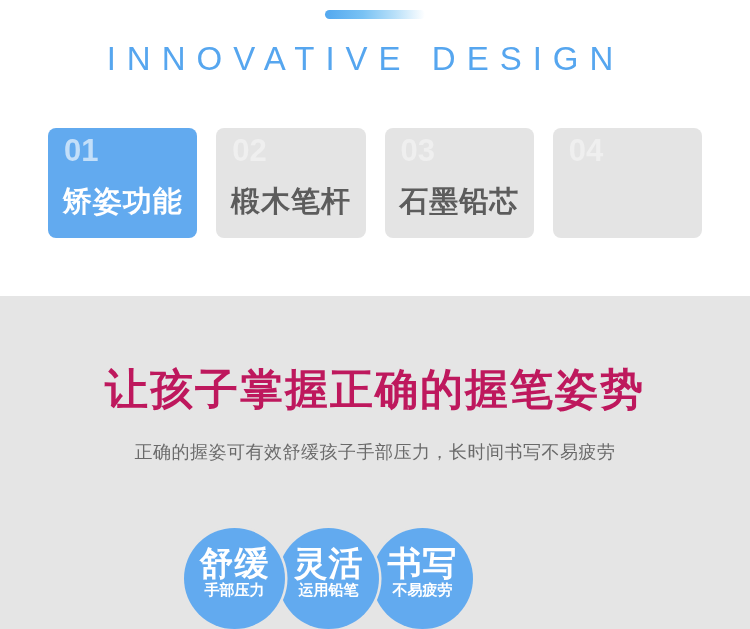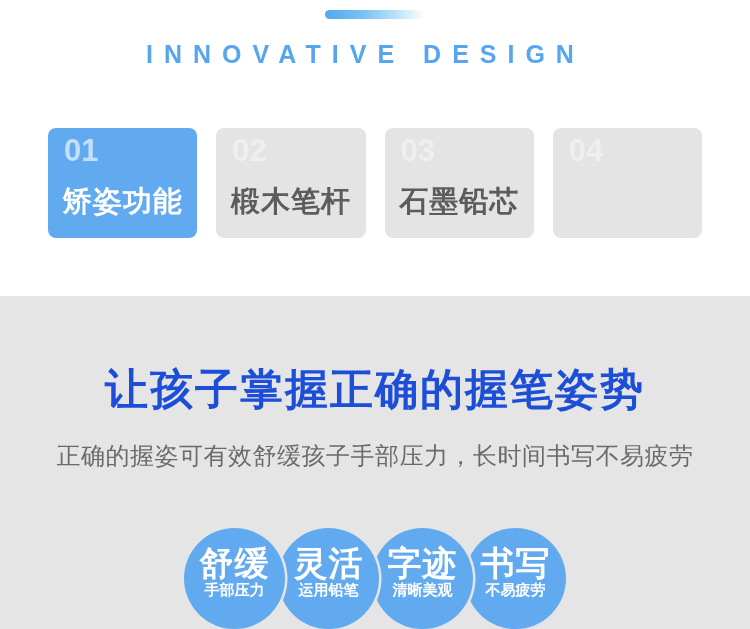--- a/index.html
+++ b/index.html
@@ -34,22 +34,22 @@
     border-radius: 5px;
     background: linear-gradient(to right, #53a8ef 0%, #79c2f4 38%, #b9e0f9 70%, #ffffff 100%);
   }
 
   .eyebrow-title {
     position: absolute;
     left: 0;
     top: 40px;
     width: 720px;
     text-align: center;
-    font-size: 25px;
-    font-weight: 700;
+    font-size: 33px;
+    font-weight: 400;
     letter-spacing: 11px;
     text-indent: 11px;
     color: #56a6ef;
     white-space: nowrap;
   }
 
   
   .card-row {
     position: absolute;
     left: 48px;
@@ -112,32 +112,32 @@
   }
 
   .headline {
     position: absolute;
     left: 0;
     top: 65px;
     width: 750px;
     text-align: center;
     font-size: 43px;
     font-weight: 700;
-    color: #1d4ed8;
+    color: #be185d;
     letter-spacing: 2px;
     white-space: nowrap;
   }
 
   .subheadline {
     position: absolute;
     left: 0;
     top: 144px;
     width: 750px;
     text-align: center;
-    font-size: 24px;
+    font-size: 18px;
     font-weight: 400;
     color: #6a6a6a;
     letter-spacing: 0.5px;
     white-space: nowrap;
   }
 
   
   .circle-row {
     position: absolute;
     left: 184px;
@@ -229,24 +229,20 @@
     <div class="circle">
       <div class="circle-title">舒缓</div>
       <div class="circle-sub">手部压力</div>
     </div>
 
     <div class="circle">
       <div class="circle-title">灵活</div>
       <div class="circle-sub">运用铅笔</div>
     </div>
 
-    <div class="circle">
-      <div class="circle-title">字迹</div>
-      <div class="circle-sub">清晰美观</div>
-    </div>
 
     <div class="circle">
       <div class="circle-title">书写</div>
       <div class="circle-sub">不易疲劳</div>
     </div>
 
   </div>
 </div>
 
 </body></html>

